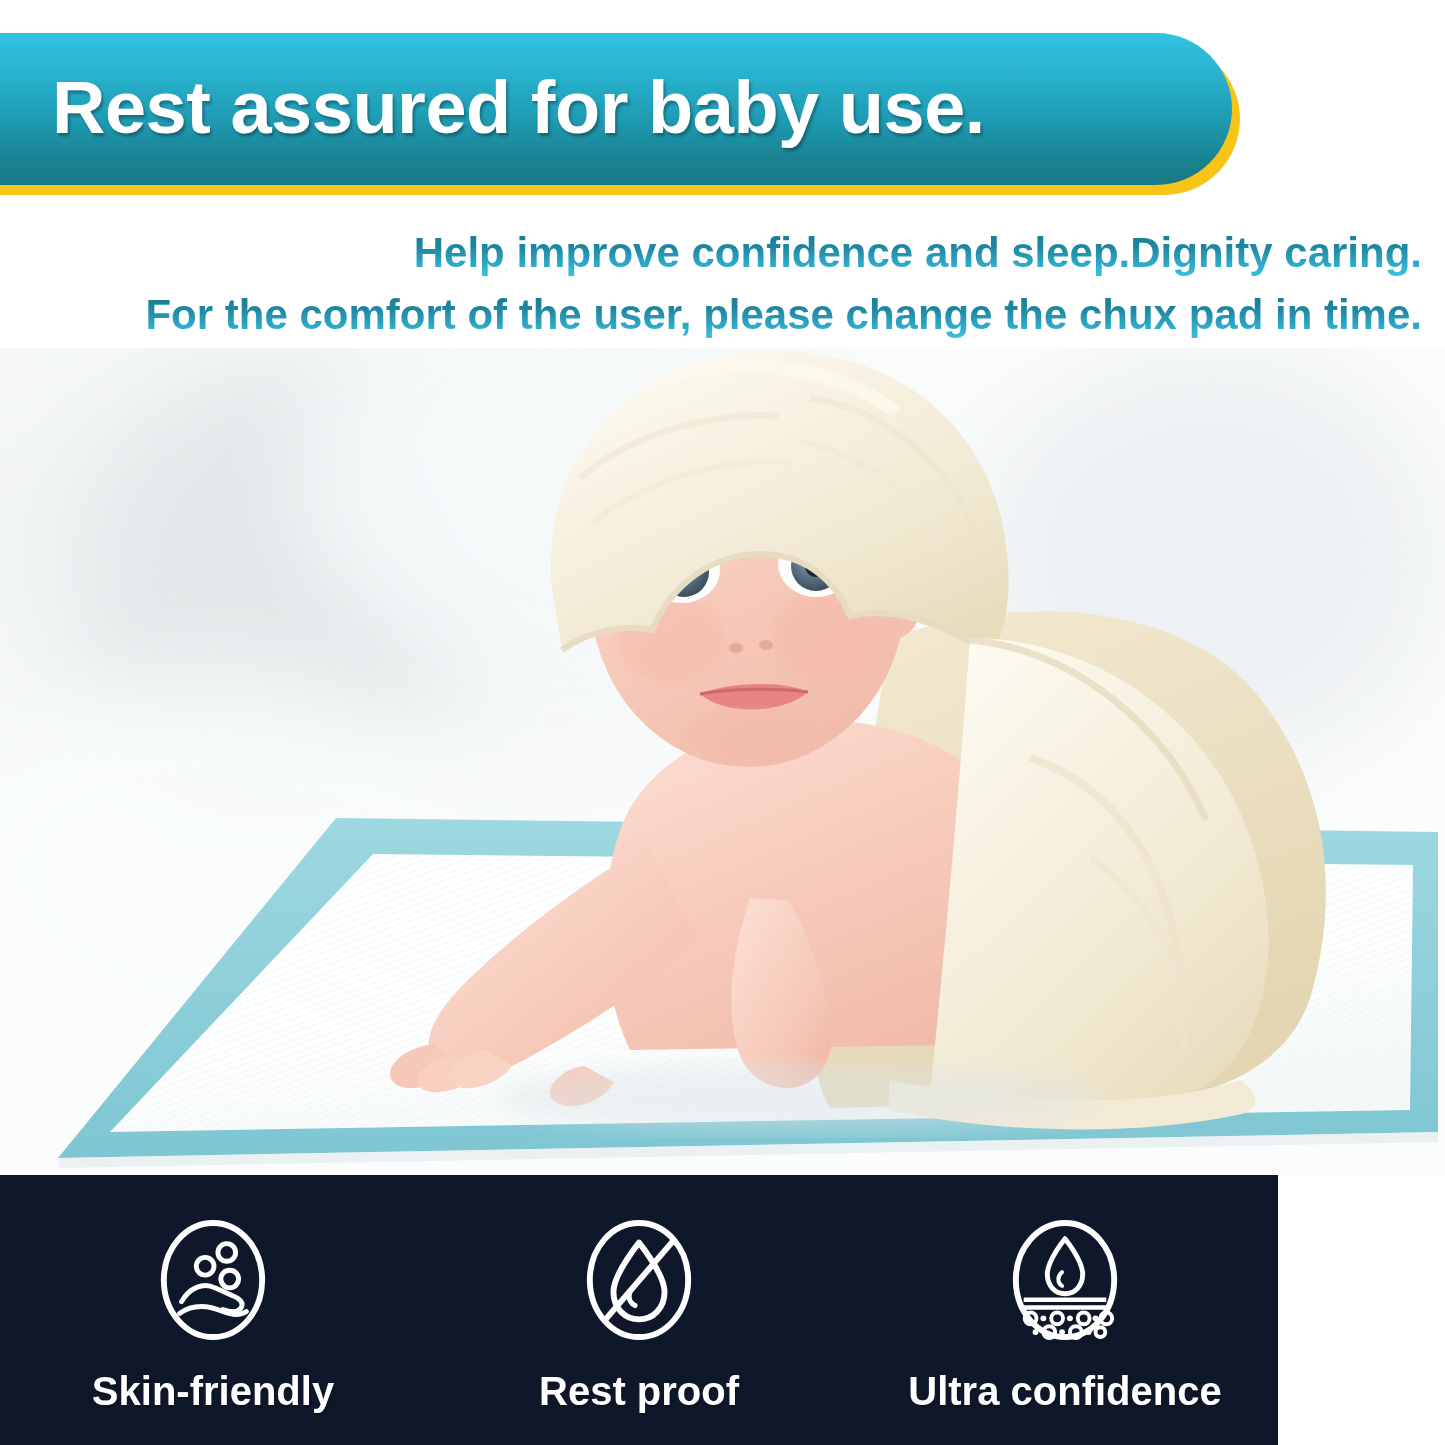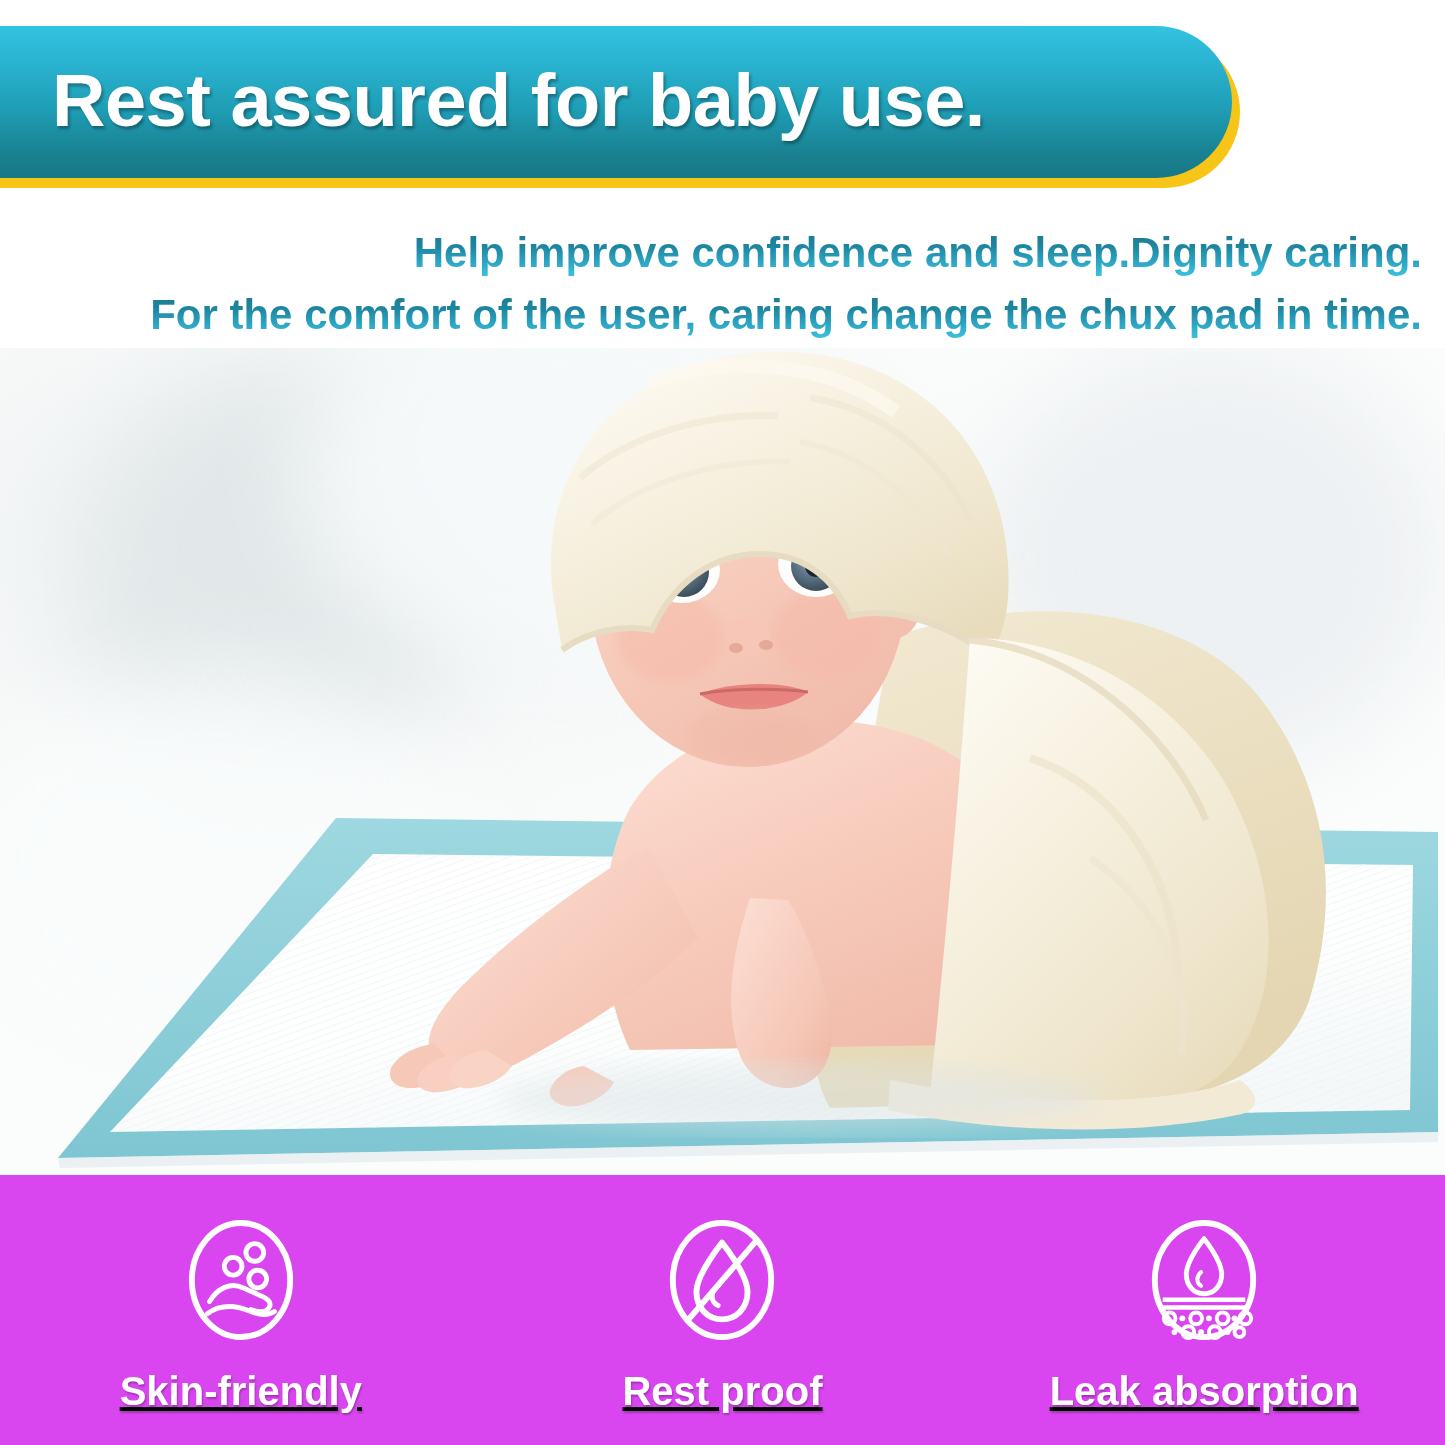--- a/index.html
+++ b/index.html
@@ -15,21 +15,21 @@
     width: 1445px;
     height: 1445px;
     overflow: hidden;
     background: #ffffff;
   }
 
   
   .banner-wrap {
     position: absolute;
     left: 0;
-    top: 26px;
+    top: 33px;
     width: 1245px;
     height: 160px;
     padding-left: 24px;
   }
   .banner-shadow {
     position: absolute;
     left: 0;
     top: 10px;
     width: 1240px;
     height: 152px;
@@ -126,29 +126,28 @@
     width: 1060px;
     height: 800px;
   }
   .baby svg { display: block; }
 
   
   .features {
     position: absolute;
     left: 0;
     top: 1175px;
-    width: 1445px;
+    width: 1278px;
     height: 270px;
-    background: #d946ef;
+    background: #0f172a;
     display: flex;
     align-items: flex-start;
     justify-content: space-around;
     padding-top: 42px;
     box-sizing: border-box;
-    text-decoration: underline;
   }
   .feature {
     width: 400px;
     display: flex;
     flex-direction: column;
     align-items: center;
   }
   .feature-icon {
     width: 118px;
     height: 126px;
@@ -183,21 +182,21 @@
     <div class="banner-shadow"></div>
     <div class="banner">
       <div class="banner-title">Rest assured for baby use.</div>
     </div>
   </div>
 
   <div class="corner-notch"></div>
 
   <div class="subtitle">
     <div class="subtitle-line">Help improve confidence and sleep.Dignity caring.</div>
-    <div class="subtitle-line">For the comfort of the user, caring change the chux pad in time.</div>
+    <div class="subtitle-line">For the comfort of the user, please change the chux pad in time.</div>
   </div>
 
   <div class="photo">
     <div class="bg-blob b1"></div>
     <div class="bg-blob b2"></div>
     <div class="bg-blob b3"></div>
     <div class="bg-blob b4"></div>
 
     <div class="pad">
       <svg viewBox="0 0 1420 400" width="1420" height="400">
@@ -417,17 +416,17 @@
             <circle cx="57" cy="117" r="3"></circle>
             <circle cx="84" cy="117" r="3"></circle>
           </g>
           <g fill="none" stroke="#ffffff" stroke-width="4">
             <circle cx="44" cy="117" r="6"></circle>
             <circle cx="71" cy="117" r="6"></circle>
             <circle cx="96" cy="117" r="5"></circle>
           </g>
         </svg>
       </div>
-      <div class="feature-label">Leak absorption</div>
+      <div class="feature-label">Ultra confidence</div>
     </div>
 
   </div>
 </div>
 
 </body></html>

